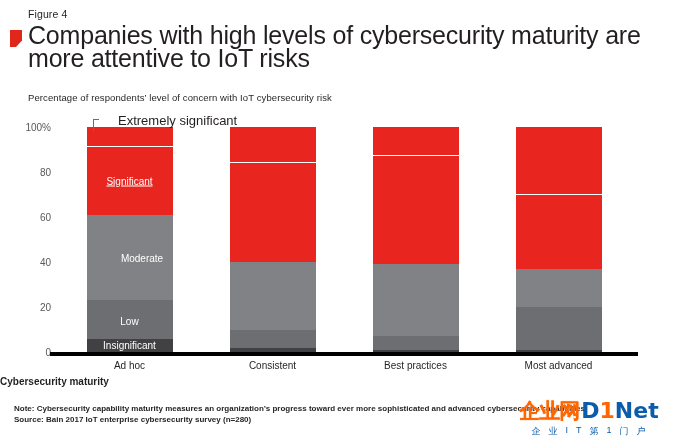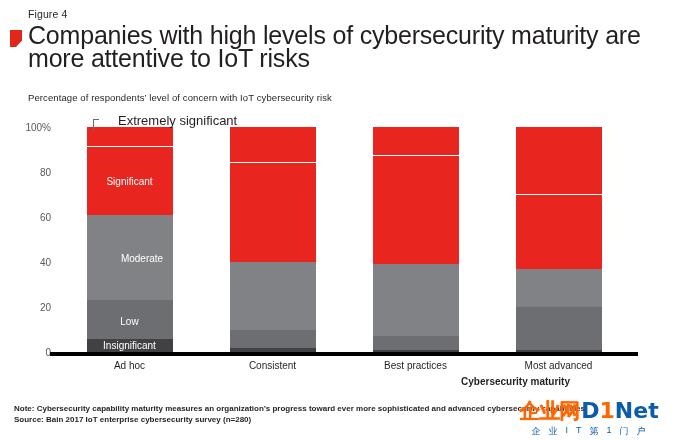--- a/index.html
+++ b/index.html
@@ -67,21 +67,21 @@
     white-space:nowrap;
   }
 
   .xlabel{
     position:absolute;top:360px;
     font-size:10px;color:#231f20;
     text-align:center;width:160px;
   }
   .axis-title{
     position:absolute;top:376px;left:0;width:570px;
-    text-align:right;font-size:10px;font-weight:bold;color:#231f20;
+    text-align:left;font-size:10px;font-weight:bold;color:#231f20;
   }
 
   
   .callout-text{
     position:absolute;left:98px;top:113px;
     font-size:13px;color:#231f20;white-space:nowrap;margin-left:20px;
   }
   .callout-line-h{
     position:absolute;left:93px;top:119px;width:6px;height:1px;background:#6d6e71;
   }
@@ -166,21 +166,21 @@
           <div class="seg" style="bottom: 87.75px; height: 108px; background: rgb(232, 37, 31);"></div>
           <div class="seg" style="bottom: 195.75px; height: 29.25px; background: rgb(232, 37, 31); border-bottom: 1px solid rgb(255, 255, 255); box-sizing: border-box;"></div>
         </div>
         <div class="bar" style="left: 457.5px; height: 225px;">
           <div class="seg" style="bottom: 0px; height: 2.25px; background: rgb(65, 64, 66);"></div>
           <div class="seg" style="bottom: 2.25px; height: 42.75px; background: rgb(109, 110, 113);"></div>
           <div class="seg" style="bottom: 45px; height: 38.25px; background: rgb(128, 130, 133);"></div>
           <div class="seg" style="bottom: 83.25px; height: 74.25px; background: rgb(232, 37, 31);"></div>
           <div class="seg" style="bottom: 157.5px; height: 67.5px; background: rgb(232, 37, 31); border-bottom: 1px solid rgb(255, 255, 255); box-sizing: border-box;"></div>
         </div>
-        <div class="seg-label" style="left: 28.5px; width: 86px; top: 54px;">Significant</div>
+        <div class="seg-label" style="left: 28.5px; width: 86px; top: 54px; text-decoration: underline;">Significant</div>
         <div class="seg-label" style="left: 41px; width: 86px; top: 130.5px;">Moderate</div>
         <div class="seg-label" style="left: 28.5px; width: 86px; top: 193.5px;">Low</div>
         <div class="seg-label" style="left: 28.5px; width: 86px; top: 218.25px;">Insignificant</div>
       </div>
     <div class="axis-base"></div>
     <div class="axis-title">Cybersecurity maturity</div>
   <div class="xlabel" style="left: 49.5px;">Ad hoc</div>
       <div class="xlabel" style="left: 335.5px;">Best practices</div>
       <div class="xlabel" style="left: 192.5px;">Consistent</div>
       <div class="xlabel" style="left: 478.5px;">Most advanced</div>

